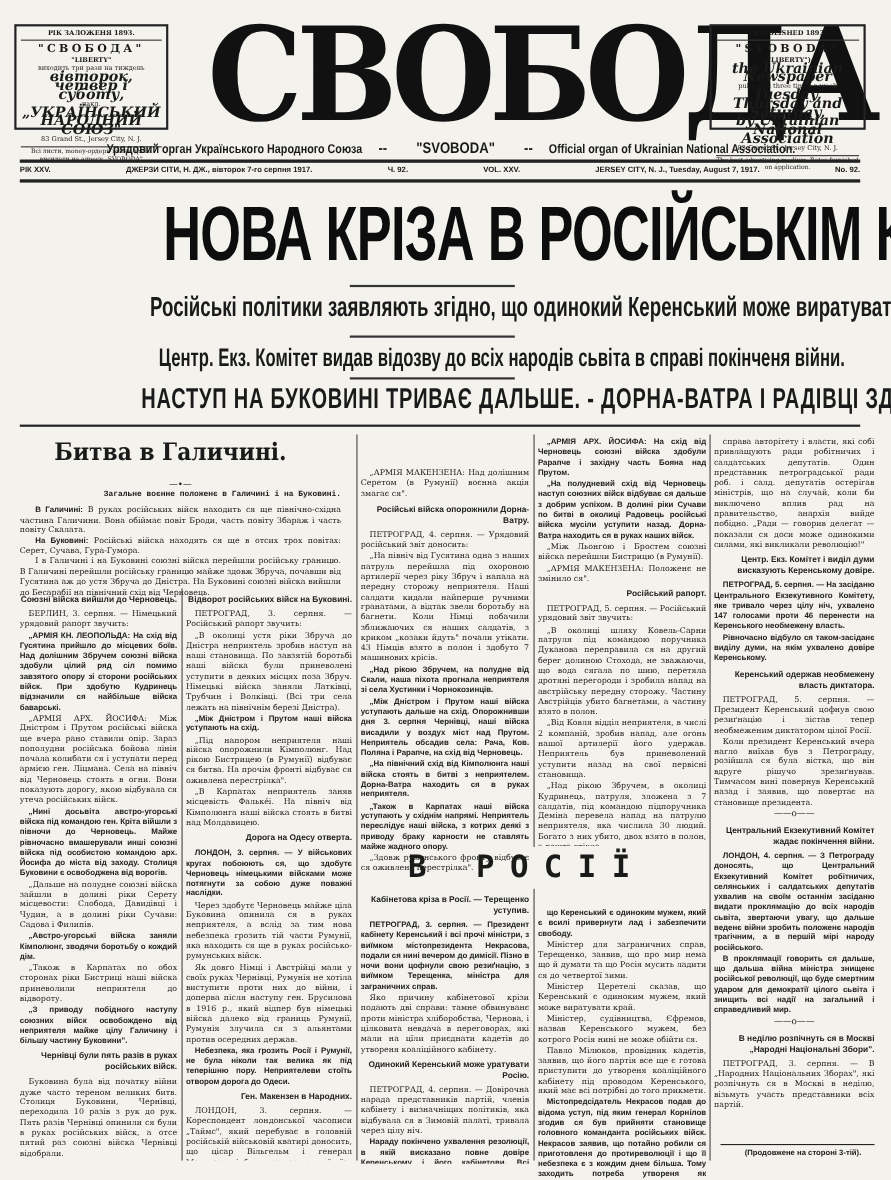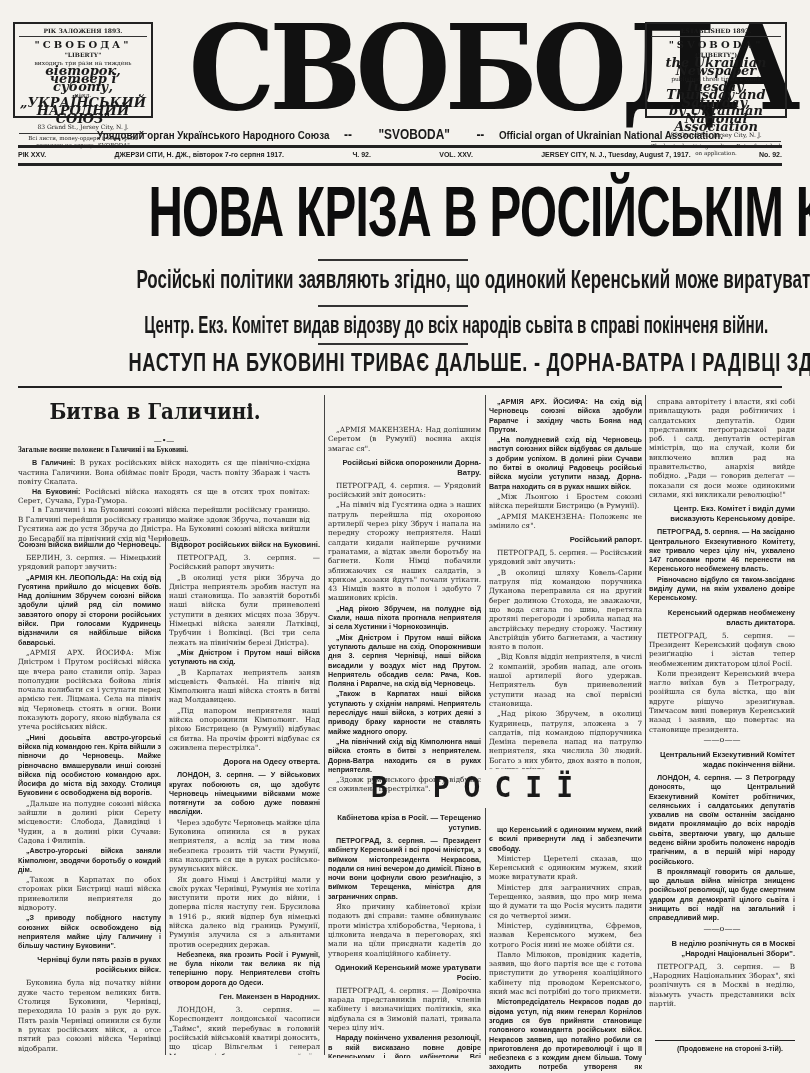--- a/index.html
+++ b/index.html
@@ -40,21 +40,21 @@
   
   .col { position: absolute; font-size: 7.2px; line-height: 9.3px; text-align: justify; overflow: hidden; color: #222; }
   .col p { text-indent: 8px; margin-bottom: 1px; }
   .col .bold, .col p.bold { font-family: "Liberation Sans", sans-serif; font-weight: bold; }
   .col h5 { font-family: "Liberation Sans", sans-serif; font-weight: bold; font-size: 7.6px; line-height: 10px; text-align: right; margin: 5px 0 3px; }
   .vrule { position: absolute; width: 1px; background: #444; }
 
   .battle-title { position: absolute; left: 30px; top: 397px; width: 250px; text-align: center; font-size: 22px; line-height: 28px; font-weight: bold; font-family: "DejaVu Serif", serif; transform: scaleX(0.9); }
   .dash { text-align: center; font-size: 8px; line-height: 10px; }
   .battle-intro { position: absolute; left: 18px; top: 436px; width: 292px; font-size: 7.2px; line-height: 9.4px; text-align: justify; }
-  .battle-intro .sub { text-align: left; font-family: Liberation Serif, serif; font-weight: bold; margin-bottom: 3px; }
+  .battle-intro .sub { text-align: right; font-family: Liberation Mono, monospace; font-weight: bold; margin-bottom: 3px; }
   .battle-intro p { text-indent: 14px; }
   .battle-intro b { font-family: "Liberation Sans", sans-serif; }
 
   .vrosii { position: absolute; left: 324px; top: 772px; width: 310px; text-align: center; font-family: "DejaVu Sans Mono", monospace; font-weight: bold; font-size: 28px; line-height: 32px; letter-spacing: 14px; }
   .cont { position: absolute; left: 660px; top: 1045px; width: 140px; text-align: center; font-family: "Liberation Sans", sans-serif; font-weight: bold; font-size: 7px; }
 </style>
 </head>
 <body>
 
 <div class="page">
@@ -124,59 +124,59 @@
 
   <div class="vrule" style="left:165px;top:535px;height:520px;"></div>
   <div class="vrule" style="left:324px;top:395px;height:660px;"></div>
   <div class="vrule" style="left:485px;top:395px;height:375px;"></div>
   <div class="vrule" style="left:485px;top:808px;height:247px;"></div>
   <div class="vrule" style="left:645px;top:395px;height:660px;"></div>
 
   <div class="col" style="left:18px;top:535px;width:143px;height:520px;">
     <h5>Союзні війска вийшли до Черновець.</h5>
     <p>БЕРЛИН, 3. серпня. — Німецький урядовий рапорт звучить:</p>
-    <p class="bold">„АРМІЯ КН. ЛЕОПОЛЬДА: На схід від Гусятина прийшло до місцевих боїв. Над долішним Збручем союзні війска здобули цілий ряд сіл помимо завзятого опору зі сторони російських війск. При голосами Кудринець відзначили ся найбільше війска баварські.</p>
+    <p class="bold">„АРМІЯ КН. ЛЕОПОЛЬДА: На схід від Гусятина прийшло до місцевих боїв. Над долішним Збручем союзні війска здобули цілий ряд сіл помимо завзятого опору зі сторони російських війск. При здобутю Кудринець відзначили ся найбільше війска баварські.</p>
     <p>„АРМІЯ АРХ. ЙОСИФА: Між Дністром і Прутом російські війска ще вчера рано ставили опір. Зараз пополудни російська бойова лінія почала колибати ся і уступати перед армією ген. Ліцмана. Села на північ від Черновець стоять в огни. Вони показують дорогу, якою відбувала ся утеча російських війск.</p>
     <p class="bold">„Нині досьвіта австро-угорські війска під командою ген. Кріта війшли з півночи до Черновець. Майже рівночасно вмашерували инші союзні війска під особистою командою арх. Йосифа до міста від заходу. Столиця Буковини є освободжена від ворогів.</p>
     <p>„Дальше на полудне союзні війска зайшли в долині ріки Серету місцевости: Слобода, Давидівці і Чудин, а в долині ріки Сучави: Садова і Филипів.</p>
     <p class="bold">„Австро-угорські війска заняли Кімполюнг, зводячи боротьбу о кождий дім.</p>
     <p>„Також в Карпатах по обох сторонах ріки Бистриці наші війска приневолили неприятеля до відвороту.</p>
     <p class="bold">„З приводу побідного наступу союзних війск освобождено від неприятеля майже цілу Галичину і більшу частину Буковини".</p>
     <h5>Чернівці були пять разів в руках російських війск.</h5>
     <p>Буковина була від початку війни дуже часто тереном великих битв. Столиця Буковини, Чернівці, переходила 10 разів з рук до рук. Пять разів Чернівці опинили ся були в руках російських війск, а отсе пятий раз союзні війска Чернівці відобрали.</p>
     <p>Перший раз заняли російські війска Чернівці 4. вересня 1914 р., але вже по кількох тижнях мусіли їх опорожнити.</p>
 
   </div>
 
   <div class="col" style="left:169px;top:535px;width:151px;height:520px;">
     <h5>Відворот російських війск на Буковині.</h5>
     <p>ПЕТРОГРАД, 3. серпня. — Російський рапорт звучить:</p>
     <p>„В околиці устя ріки Збруча до Дністра неприятель зробив наступ на наші становища. По завзятій боротьбі наші війска були приневолені уступити в деяких місцях поза Збруч. Німецькі війска заняли Латківці, Трубчин і Волківці. (Всі три села лежать на північнім березі Дністра).</p>
     <p class="bold">„Між Дністром і Прутом наші війска уступають на схід.</p>
+    <p>„Під напором неприятеля наші війска опорожнили Кімполюнг. Над рікою Бистрицею (в Румунії) відбуває ся битва. На прочім фронті відбуває ся оживлена перестрілка".</p>
     <p>„В Карпатах неприятель заняв місцевість Фальке́і. На північ від Кімполюнга наші війска стоять в битві над Молдавицею.</p>
-    <p>„Під напором неприятеля наші війска опорожнили Кімполюнг. Над рікою Бистрицею (в Румунії) відбуває ся битва. На прочім фронті відбуває ся оживлена перестрілка".</p>
     <h5>Дорога на Одесу отверта.</h5>
     <p class="bold">ЛОНДОН, 3. серпня. — У військових кругах побоюють ся, що здобутє Черновець німецькими війсками може потягнути за собою дуже поважні наслідки.</p>
     <p>Через здобутє Черновець майже ціла Буковина опинила ся в руках неприятеля, а вслід за тим нова небезпека грозить тій части Румунії, яка находить ся ще в руках російсько-румунських війск.</p>
     <p>Як довго Німці і Австрійці мали у своїх руках Чернівці, Румунія не хотіла виступити проти них до війни, і доперва після наступу ген. Брусилова в 1916 р., який відпер був німецькі війска далеко від границь Румунії, Румунія злучила ся з альянтами против осередних держав.</p>
     <p class="bold">Небезпека, яка грозить Росії і Румунії, не була ніколи так велика як під теперішню пору. Неприятелеви стоїть отвором дорога до Одеси.</p>
     <h5>Ген. Макензен в Народних.</h5>
     <p>ЛОНДОН, 3. серпня. — Кореспондент лондонської часописи „Таймс", який перебуває в головній російській військовій кватирі доносить, що цісар Вільгельм і генерал Макензен відбули торжественний вїзд до Тернополя.</p>
 
   </div>
 
   <div class="col" style="left:328px;top:397px;width:153px;height:372px;margin-top:28px;">
     <p>„АРМІЯ МАКЕНЗЕНА: Над долішним Серетом (в Румунії) воєнна акція змагає ся".</p>
     <h5>Російські війска опорожнили Дорна-Ватру.</h5>
     <p>ПЕТРОГРАД, 4. серпня. — Урядовий російський звіт доносить:</p>
     <p>„На північ від Гусятина одна з наших патруль перейшла під охороною артилерії через ріку Збруч і напала на передну сторожу неприятеля. Наші салдати кидали найперше ручними гранатами, а відтак звели боротьбу на багнети. Коли Німці побачили зближаючих ся наших салдатів, з криком „козаки йдуть" почали утікати. 43 Німців взято в полон і здобуто 7 машинових крісів.</p>
     <p class="bold">„Над рікою Збручем, на полудне від Скали, наша піхота прогнала неприятеля зі села Хустинки і Чорнокозинців.</p>
     <p class="bold">„Між Дністром і Прутом наші війска уступають дальше на схід. Опорожнивши дня 3. серпня Чернівці, наші війска висадили у воздух міст над Прутом. Неприятель обсадив села: Рача, Ков. Поляна і Рарапче, на схід від Черновець.</p>
+    <p class="bold">„На північний схід від Кімполюнга наші війска стоять в битві з неприятелем. Дорна-Ватра находить ся в руках неприятеля.</p>
     <p class="bold">„Також в Карпатах наші війска уступають у східнім напрямі. Неприятель переслідує наші війска, з котрих деякі з приводу браку карности не ставлять майже жадного опору.</p>
-    <p class="bold">„На північний схід від Кімполюнга наші війска стоять в битві з неприятелем. Дорна-Ватра находить ся в руках неприятеля.</p>
     <p>„Здовж румунського фронту відбуває ся оживлена перестрілка".</p>
 
   </div>
 
   <div class="col" style="left:489px;top:397px;width:153px;height:372px;">
     <p class="bold">„АРМІЯ АРХ. ЙОСИФА: На схід від Черновець союзні війска здобули Рарапче і західну часть Боянa над Прутом.</p>
     <p class="bold">„На полудневий схід від Черновець наступ союзних війск відбуває ся дальше з добрим успіхом. В долині ріки Сучави по битві в околиці Радовець російські війска мусіли уступити назад. Дорна-Ватра находить ся в руках наших війск.</p>
     <p>„Між Льонгою і Бростем союзні війска перейшли Бистрицю (в Румунії).</p>
     <p>„АРМІЯ МАКЕНЗЕНА: Положенє не змінило ся".</p>
     <h5>Російський рапорт.</h5>
@@ -194,22 +194,22 @@
     <p class="bold">ПЕТРОГРАД, 3. серпня. — Президент кабінету Керенський і всі прочі міністри, з виїмком містопрезидента Некрасова, подали ся нині вечером до димісії. Пізно в ночи вони цофнули свою резиґнацію, з виїмком Терещенка, міністра для заграничних справ.</p>
     <p>Яко причину кабінетової крізи подають дві справи: тамне обвинуванє проти міністра хліборобства, Чернова, і цілковита невдача в переговорах, які мали на цїли приєднати кадетів до утвореня коаліційного кабінету.</p>
     <h5>Одинокий Керенський може уратувати Росію.</h5>
     <p>ПЕТРОГРАД, 4. серпня. — Довірочна нарада представників партій, членів кабінету і визначніщих політиків, яка відбувала ся в Зимовій палаті, тривала через цілу ніч.</p>
     <p class="bold">Нараду покінчено ухвалення резолюції, в якій висказано повне довіре Керенському і його кабінетови. Всі участники заявили згідно, що від Керенського залежить тепер спасенє або руїна Росії.</p>
 
   </div>
 
   <div class="col" style="left:489px;top:825px;width:153px;height:250px;">
     <p class="bold">що Керенський є одиноким мужем, який є всилі привернути лад і забезпечити свободу.</p>
+    <p>Міністер для заграничних справ, Терещенко, заявив, що про мир нема що й думати та що Росія мусить ладити ся до четвертої зими.</p>
     <p>Міністер Церетелі сказав, що Керенський є одиноким мужем, який може виратувати край.</p>
-    <p>Міністер для заграничних справ, Терещенко, заявив, що про мир нема що й думати та що Росія мусить ладити ся до четвертої зими.</p>
     <p>Міністер, судівництва, Єфремов, назвав Керенського мужем, без котрого Росія нині не може обійти ся.</p>
     <p>Павло Мілюков, провідник кадетів, заявив, що його партія все ще є готова приступити до утвореня коаліційного кабінету під проводом Керенського, який має всі потрібні до того прикмети.</p>
     <p class="bold">Містопредсідатель Некрасов подав до відома уступ, під яким генерал Корнілов згодив ся був прийняти становище головного команданта російських війск. Некрасов заявив, що потайно робили ся приготовленя до протиреволюції і що її небезпека є з кождим днем більша. Тому заходить потреба утвореня як найсильнійшого правительства.</p>
 
   </div>
 
   <div class="col" style="left:649px;top:397px;width:146px;height:640px;">
     <p>справа авторітету і власти, які собі привлащують ради робітничих і салдатських депутатів. Один представник петроградської ради роб. і салд. депутатів остерігав міністрів, що на случай, коли би виключено вплив рад на правительство, анархія вийде побідно. „Ради — говорив делегат — показали ся доси може одинокими силами, які викликали революцію!"</p>
     <h5>Центр. Екз. Комітет і виділ думи висказують Керенському довіре.</h5>
     <p class="bold">ПЕТРОГРАД, 5. серпня. — На засіданю Центрального Екзекутивного Комітету, яке тривало через цілу ніч, ухвалено 147 голосами проти 46 перенести на Керенського необмежену власть.</p>

